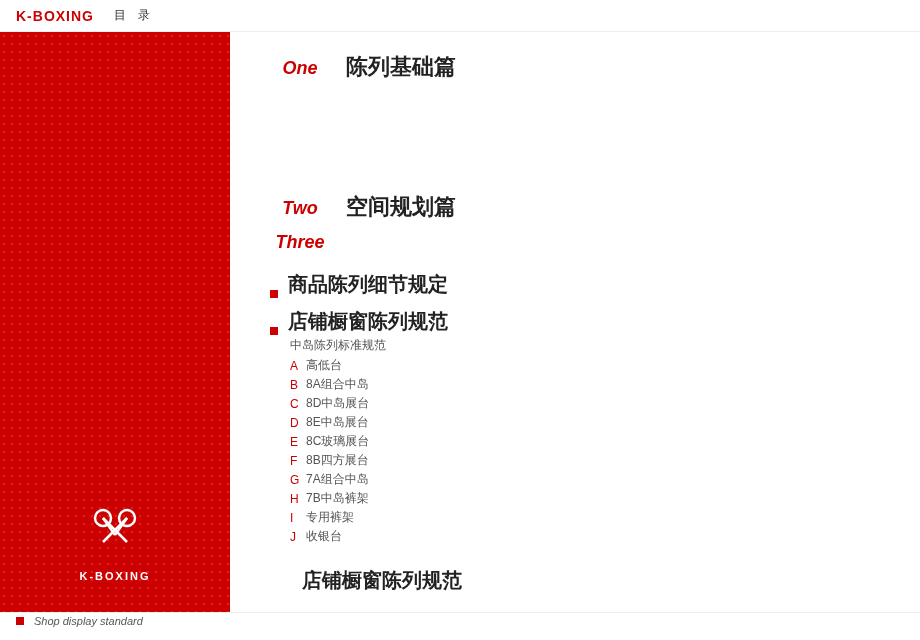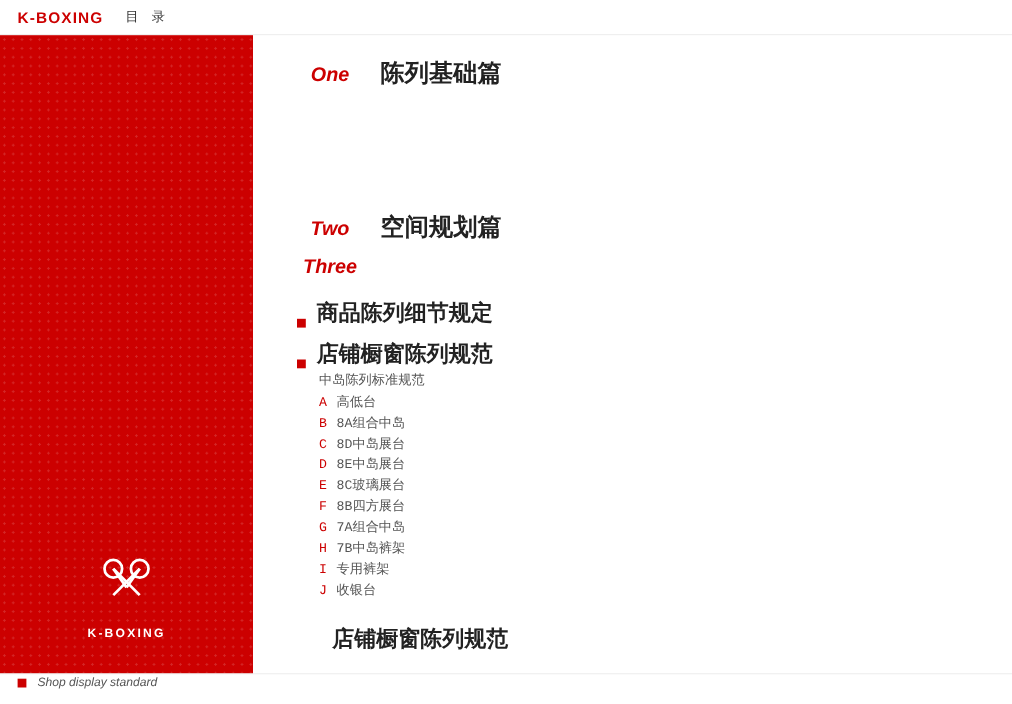--- a/index.html
+++ b/index.html
@@ -132,21 +132,20 @@
       background: #cc0000;
       margin-right: 10px;
       flex-shrink: 0;
     }
 
     
     .toc-sublist {
       margin-left: 20px;
       margin-top: 2px;
       margin-bottom: 6px;
-      font-family: Liberation Mono, monospace;
     }
 
     .toc-sublist-header {
       font-size: 12px;
       color: #555;
       margin-bottom: 3px;
     }
 
     .toc-sublist-item {
       display: flex;

